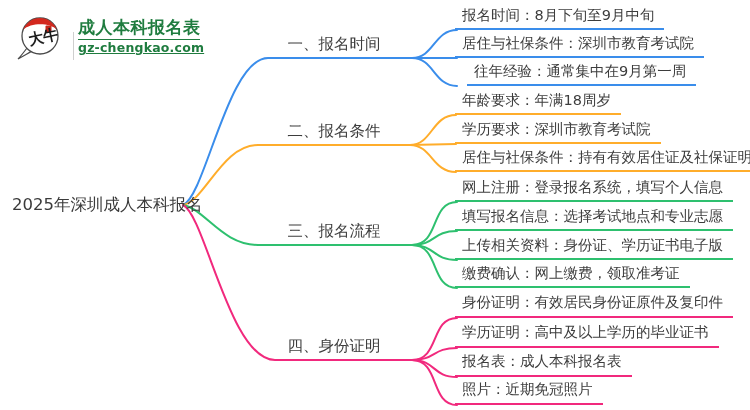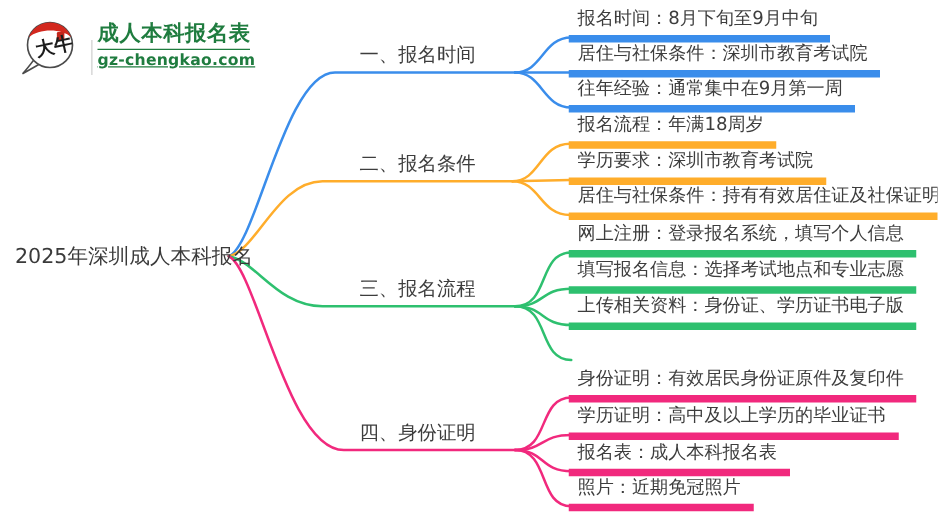--- a/index.html
+++ b/index.html
@@ -30,28 +30,28 @@
   .branch-label{
     position:absolute;left:258px;width:152px;height:22px;
     text-align:center;font-size:15.5px;color:#3d3d3d;line-height:22px;white-space:nowrap;
   }
   .bl-1{top:33px;} .bl-2{top:120px;} .bl-3{top:220px;} .bl-4{top:335px;}
 
   
   .leaf{
     position:absolute;left:455px;
     font-size:14.5px;color:#3d3d3d;line-height:20px;white-space:nowrap;
-    padding:0 10px 3px 7px;border-bottom:6px solid #0ea5e9;
+    padding:0 10px 3px 7px;border-bottom:2px solid #0ea5e9;
   }
   .c-blue{border-color:#3a8deb;}
   .c-orange{border-color:#ffad2b;}
   .c-green{border-color:#2ec06f;}
-  .c-pink{border-color:#f1297d;}
+  .c-pink{border-color:#f1297d;font-family:Liberation Mono, monospace;}
 
-  .l-b1-0{top:5px;} .l-b1-1{top:33px;} .l-b1-2{top:61px;}
+  .l-b1-0{top:5px;} .l-b1-1{top:33px;} .l-b1-2{top:61px;margin-left:12px;}
   .l-b2-0{top:90px;} .l-b2-1{top:119px;} .l-b2-2{top:147px;}
   .l-b3-0{top:177px;} .l-b3-1{top:206px;} .l-b3-2{top:235px;} .l-b3-3{top:263px;}
   .l-b4-0{top:293px;} .l-b4-1{top:323px;} .l-b4-2{top:352px;} .l-b4-3{top:380px;}
 </style>
 </head>
 <body>
 
 <div id="stage">
 
   <svg class="lines" viewBox="0 0 750 410" fill="none" stroke-linecap="round">
@@ -107,26 +107,27 @@
 
   <div class="branch-label bl-2">二、报名条件</div>
   <div class="branch-label bl-1">一、报名时间</div>
   <div class="branch-label bl-3">三、报名流程</div>
   <div class="branch-label bl-4">四、身份证明</div>
 
   <div class="leaf c-blue l-b1-0">报名时间：8月下旬至9月中旬</div>
   <div class="leaf c-blue l-b1-1">居住与社保条件：深圳市教育考试院</div>
   <div class="leaf c-blue l-b1-2">往年经验：通常集中在9月第一周</div>
 
-  <div class="leaf c-orange l-b2-0">报名流程：年满18周岁</div>
+  <div class="leaf c-orange l-b2-0">年龄要求：年满18周岁</div>
   <div class="leaf c-orange l-b2-1">学历要求：深圳市教育考试院</div>
   <div class="leaf c-orange l-b2-2">居住与社保条件：持有有效居住证及社保证明</div>
 
   <div class="leaf c-green l-b3-1">填写报名信息：选择考试地点和专业志愿</div>
   <div class="leaf c-green l-b3-0">网上注册：登录报名系统，填写个人信息</div>
   <div class="leaf c-green l-b3-2">上传相关资料：身份证、学历证书电子版</div>
+  <div class="leaf c-green l-b3-3">缴费确认：网上缴费，领取准考证</div>
 
   <div class="leaf c-pink l-b4-0">身份证明：有效居民身份证原件及复印件</div>
   <div class="leaf c-pink l-b4-1">学历证明：高中及以上学历的毕业证书</div>
   <div class="leaf c-pink l-b4-2">报名表：成人本科报名表</div>
   <div class="leaf c-pink l-b4-3">照片：近期免冠照片</div>
 
 </div>
 
 </body></html>

